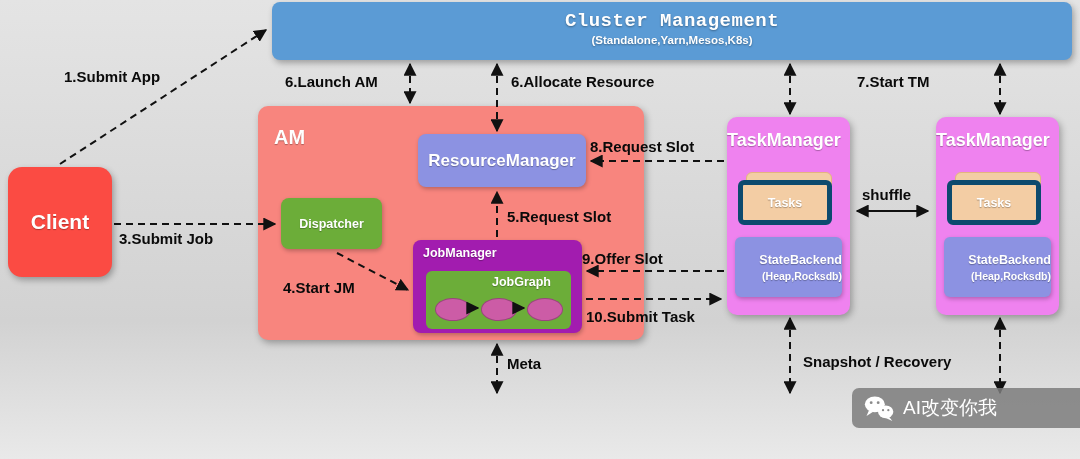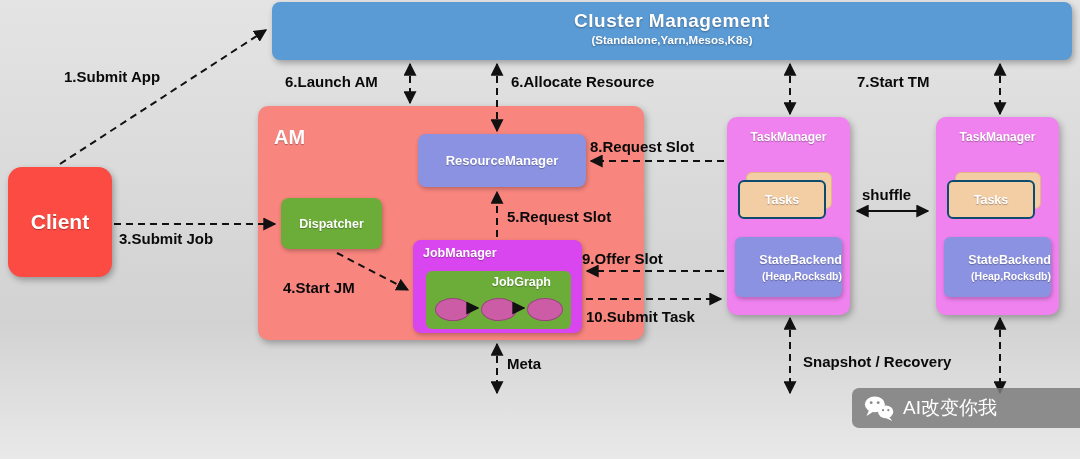--- a/index.html
+++ b/index.html
@@ -1,42 +1,42 @@
 <!DOCTYPE html>
 <html><head>
 <meta charset="utf-8">
 <style>
   html,body{margin:0;padding:0;background:#ffffff;font-family:"Liberation Sans",sans-serif;}
   #canvas{position:relative;width:1080px;height:459px;background:linear-gradient(180deg,#e4e4e4 0%,#d2d2d2 70%,#e9e9e9 100%);overflow:hidden;}
 
   .bar{position:absolute;left:272px;width:800px;background:#5B9BD5;border-radius:8px;color:#fff;text-align:center;box-shadow:2px 3px 6px rgba(0,0,0,.3);z-index:2;}
   #cluster-bar{top:2px;height:58px;}
   #storage-bar{top:398px;height:57px;}
-  .bar-title{font-weight:bold;font-size:19px;letter-spacing:.5px;margin-top:8px;text-shadow:0 1px 2px rgba(0,0,0,.35);}
+  .bar-title{font-weight:bold;font-size:19px;letter-spacing:.5px;margin-top:8px;text-shadow:0 1px 2px rgba(0,0,0,.35);font-family:Liberation Mono, monospace;}
   #storage-bar .bar-title{margin-top:7px;font-size:18px;}
   .bar-sub{font-weight:bold;font-size:11.5px;margin-top:2px;text-shadow:0 1px 2px rgba(0,0,0,.35);}
 
   .nodetext{color:#fff;font-weight:bold;text-shadow:0 1px 1px rgba(0,0,0,.3);}
 
   #client{position:absolute;left:8px;top:167px;width:104px;height:110px;background:#FB4B43;border-radius:14px;display:flex;align-items:center;justify-content:center;font-size:21px;box-shadow:2px 3px 6px rgba(0,0,0,.3);z-index:2;}
 
   #am{position:absolute;left:258px;top:106px;width:386px;height:234px;background:#F8857E;border-radius:10px;box-shadow:2px 3px 7px rgba(0,0,0,.3);z-index:2;}
   #am-label{position:absolute;left:16px;top:20px;font-size:20px;}
-  #rm{position:absolute;left:160px;top:28px;width:168px;height:53px;background:#8C92E2;border-radius:8px;display:flex;align-items:center;justify-content:center;font-size:13px;box-shadow:1px 2px 4px rgba(0,0,0,.25);}
+  #rm{position:absolute;left:160px;top:28px;width:168px;height:53px;background:#8C92E2;border-radius:8px;display:flex;align-items:center;justify-content:center;font-size:17px;box-shadow:1px 2px 4px rgba(0,0,0,.25);}
   #dispatcher{position:absolute;left:23px;top:92px;width:101px;height:51px;background:#6CAD39;border-radius:8px;display:flex;align-items:center;justify-content:center;font-size:12.5px;box-shadow:1px 2px 4px rgba(0,0,0,.25);}
-  #jm{position:absolute;left:155px;top:134px;width:169px;height:93px;background:#d946ef;border-radius:8px;box-shadow:1px 2px 4px rgba(0,0,0,.25);}
+  #jm{position:absolute;left:155px;top:134px;width:169px;height:93px;background:#a21caf;border-radius:8px;box-shadow:1px 2px 4px rgba(0,0,0,.25);}
   #jm-label{position:absolute;left:10px;top:6px;font-size:12.5px;}
   #jobgraph{position:absolute;left:13px;top:31px;width:145px;height:58px;background:#6CAD39;border-radius:6px;}
   #jg-label{text-align:center;margin-top:4px;font-size:12.5px;margin-left:46px;}
   .ellipse{position:absolute;top:27px;width:34px;height:21px;border-radius:50%;background:#CC5CA6;border:1px solid rgba(0,0,0,.25);}
 
   .tm{position:absolute;top:117px;width:123px;height:198px;background:#EF82EF;border-radius:10px;box-shadow:2px 3px 7px rgba(0,0,0,.3);z-index:2;}
-  .tm-title{text-align:center;margin-top:13px;font-size:12px;}
+  .tm-title{text-align:left;margin-top:13px;font-size:18px;}
   .tasks-back{position:absolute;left:19px;top:55px;width:84px;height:35px;background:#F3CDA4;border-radius:6px;border:1px solid #e3b57e;}
-  .tasks-front{position:absolute;left:11px;top:63px;width:84px;height:35px;background:#F3CDA4;border-radius:6px;border:2px solid #0c4a6e;display:flex;align-items:center;justify-content:center;font-size:12.5px;}
+  .tasks-front{position:absolute;left:11px;top:63px;width:84px;height:35px;background:#F3CDA4;border-radius:6px;border:5px solid #0c4a6e;display:flex;align-items:center;justify-content:center;font-size:12.5px;}
   .sb{position:absolute;left:8px;top:120px;width:107px;height:60px;background:#8C92E2;border-radius:6px;display:flex;flex-direction:column;align-items:flex-end;justify-content:center;gap:3px;box-shadow:1px 2px 4px rgba(0,0,0,.25);}
   .sb-title{font-size:12.5px;}
   .sb-sub{font-size:10.5px;}
 
   .elabel{position:absolute;font-weight:bold;font-size:15px;color:#0a0a0a;white-space:nowrap;z-index:6;}
 
   #edges{position:absolute;left:0;top:0;z-index:5;pointer-events:none;}
   .dash{stroke-dasharray:7 5;}
 
   #watermark{position:absolute;left:852px;top:388px;width:260px;height:40px;background:rgba(125,125,125,.85);border-radius:7px;display:flex;align-items:center;gap:9px;padding-left:12px;box-sizing:border-box;z-index:7;color:#fff;font-size:19px;}

